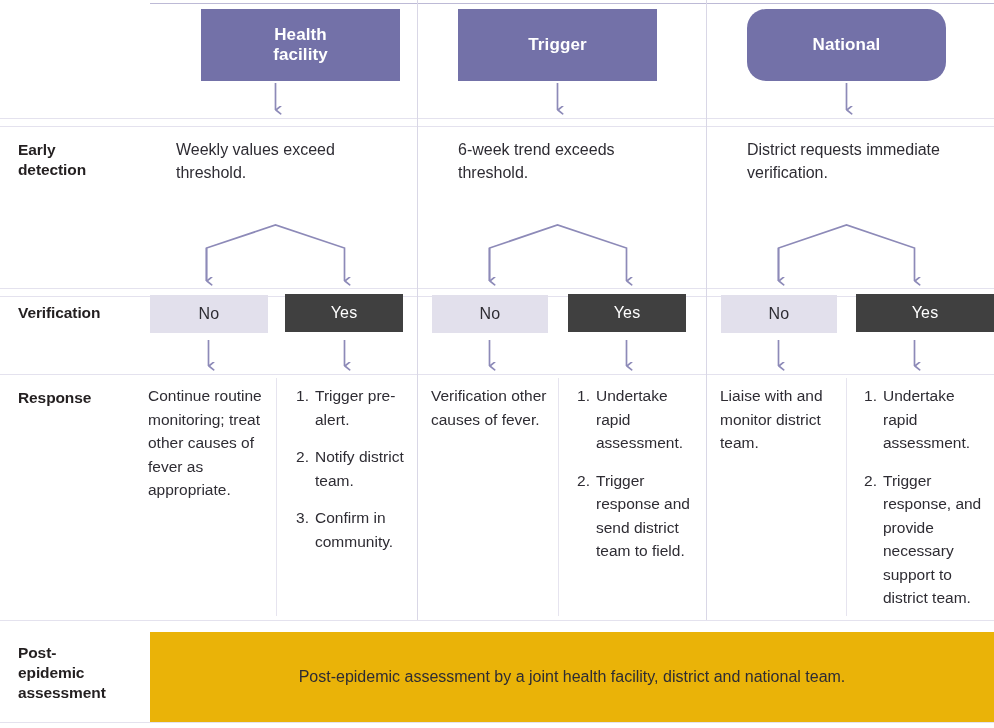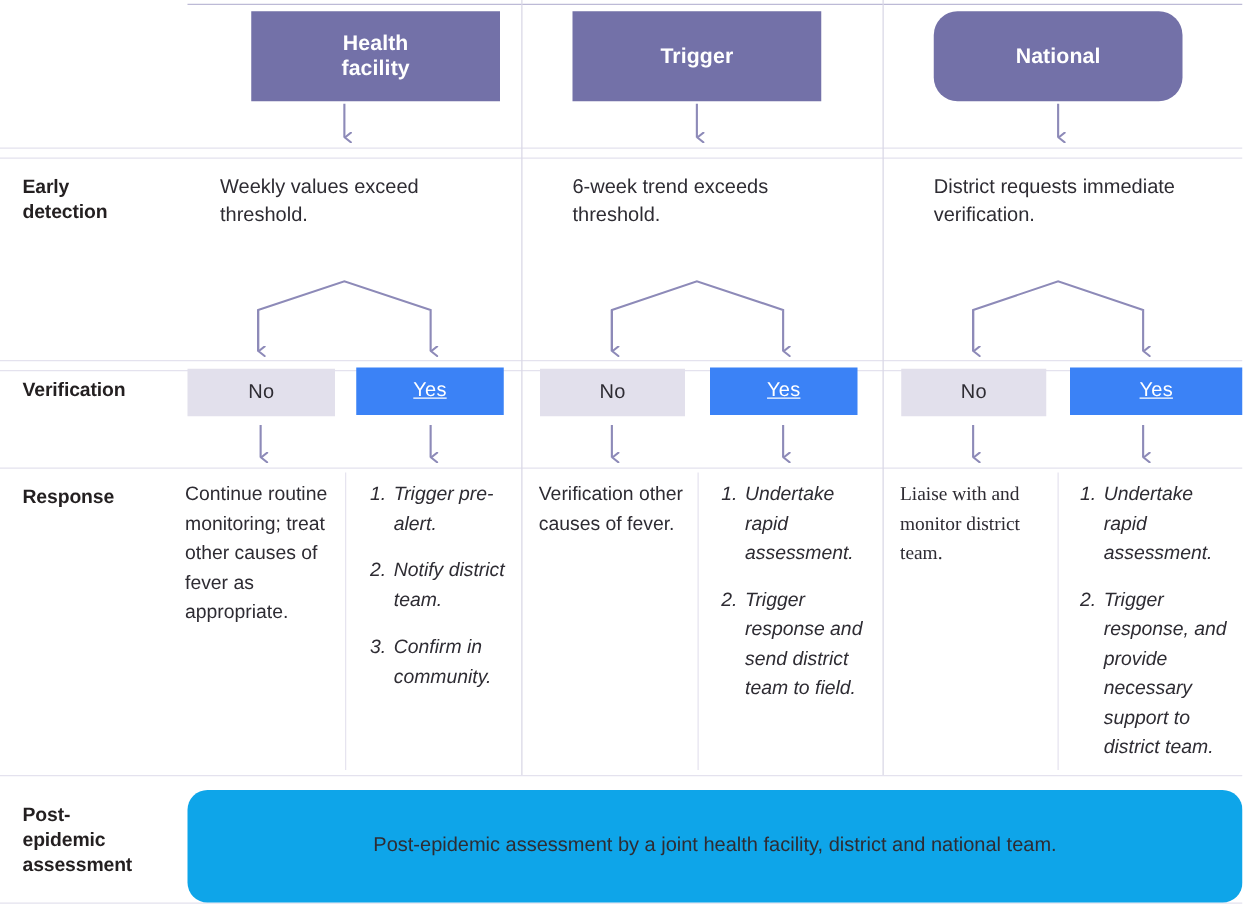--- a/index.html
+++ b/index.html
@@ -74,61 +74,59 @@
   .chip {
     position: absolute;
     height: 38px;
     display: flex;
     align-items: center;
     justify-content: center;
     font-size: 16px;
     letter-spacing: 0.2px;
   }
   .chip.no  { background: #e2e0ec; color: #2e2c33; }
-  .chip.yes { background: #3b82f6; color: #ffffff; text-decoration: underline; }
+  .chip.yes { background: #404040; color: #ffffff; }
 
   
   .resp {
     position: absolute;
     font-size: 15.5px;
     line-height: 1.52;
     color: #2e2c33;
   }
   .resp ol {
     list-style: none;
     counter-reset: step;
   }
   .resp ol li {
     counter-increment: step;
     position: relative;
     padding-left: 19px;
     margin-bottom: 14px;
-    font-style: italic;
   }
   .resp ol li:last-child { margin-bottom: 0; }
   .resp ol li::before {
     content: counter(step) ".";
     position: absolute;
     left: 0;
     top: 0;
   }
 
   
   .post-band {
     position: absolute;
-    background: #0ea5e9;
+    background: #eab308;
     display: flex;
     align-items: center;
     justify-content: center;
     text-align: center;
     font-size: 16px;
     line-height: 1.42;
     color: #2e2c33;
     padding: 0 40px;
-    border-radius: 16px;
   }
 
   
   #arrows {
     position: absolute;
     left: 0; top: 0;
     width: 994px; height: 728px;
     pointer-events: none;
   }
 </style>
@@ -197,21 +195,21 @@
   </div>
 
   <div class="resp" style="left:431px; top:384px; width:120px;">Verification other causes of fever.</div>
   <div class="resp" style="left:577px; top:384px; width:118px;">
     <ol>
       <li>Undertake rapid assessment.</li>
       <li>Trigger response and send district team to field.</li>
     </ol>
   </div>
 
-  <div class="resp" style="left:720px; top:384px; width:118px;font-family:Liberation Serif, serif;">Liaise with and monitor district team.</div>
+  <div class="resp" style="left:720px; top:384px; width:118px;">Liaise with and monitor district team.</div>
   <div class="resp" style="left:864px; top:384px; width:128px;">
     <ol>
       <li>Undertake rapid assessment.</li>
       <li>Trigger response, and provide necessary support to district team.</li>
     </ol>
   </div>
 
   <div class="post-band" style="left:150px; top:632px; width:844px; height:90px;">
     <span>Post-epidemic assessment by a joint health facility, district and national team.</span>
   </div>

